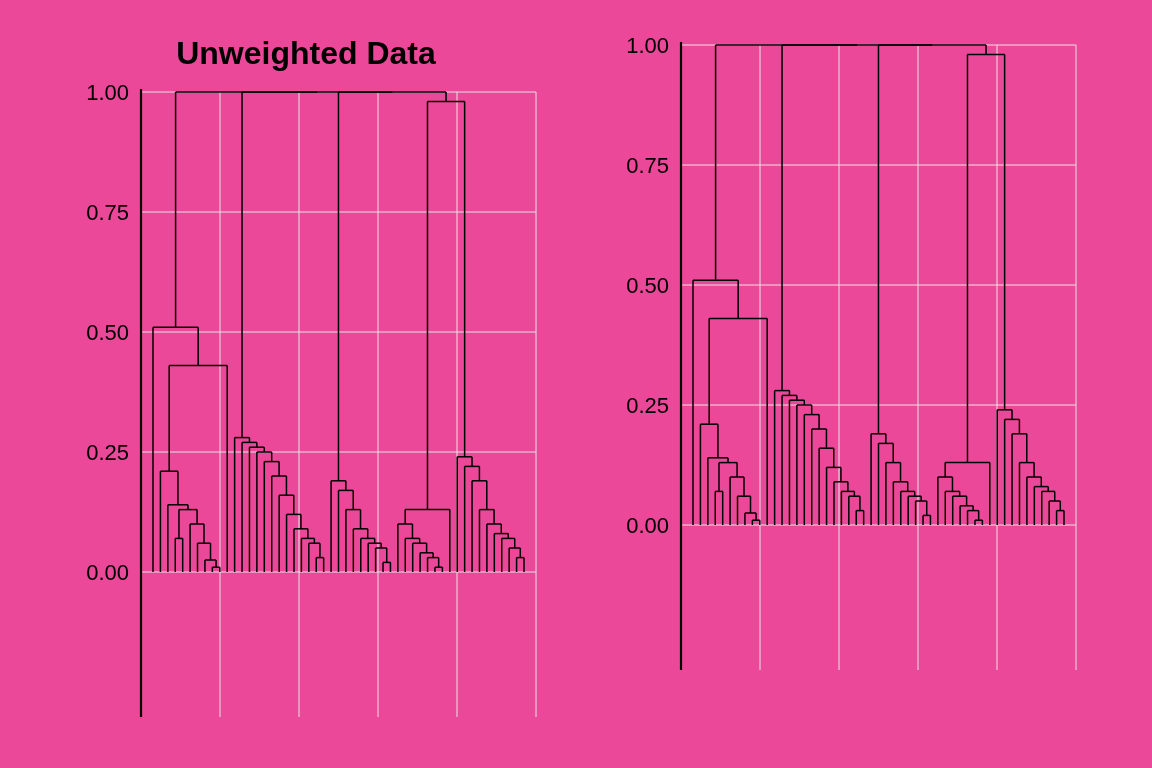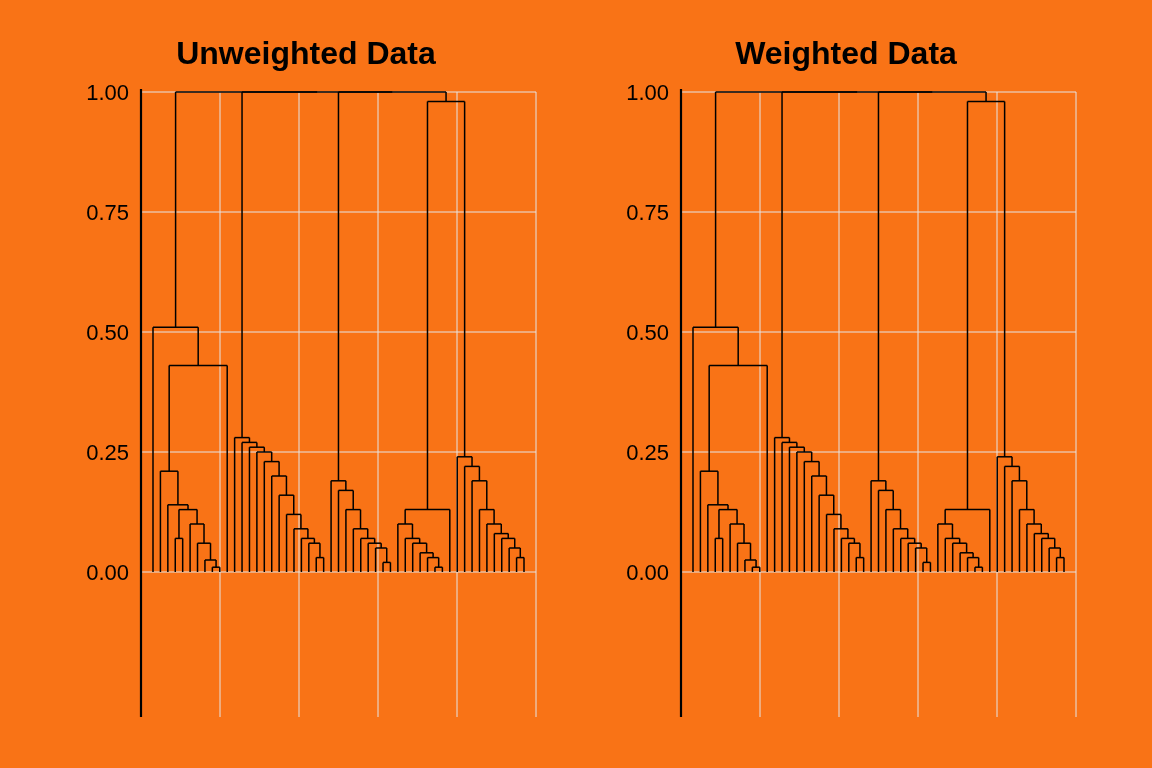--- a/index.html
+++ b/index.html
@@ -5,21 +5,21 @@
   html, body {
     margin: 0;
     padding: 0;
     background: #ffffff;
     font-family: Arial, Helvetica, sans-serif;
   }
   .page {
     width: 1152px;
     height: 768px;
     position: relative;
-    background: #f97316;
+    background: #ec4899;
   }
   .panels {
     display: flex;
     flex-direction: row;
     justify-content: center;
     gap: 40px;
     padding-top: 35px;
   }
   .panel {
     width: 500px;
@@ -231,21 +231,20 @@
               <text x="73" y="378" text-anchor="end" font-size="22" class="ytick">0.25</text>
               <text x="73" y="258" text-anchor="end" font-size="22" class="ytick">0.50</text>
               <text x="73" y="138" text-anchor="end" font-size="22" class="ytick">0.75</text>
               <text x="73" y="18" text-anchor="end" font-size="22" class="ytick">1.00</text>
             </g>
           </svg>
       </div>
     </div>
 
     <div class="panel">
-      <div class="panel-title">Weighted Data</div>
       <div class="plot-wrap">
         <svg id="svg1" width="500" height="640" viewBox="0 0 500 640">
             <g class="grid">
               <line x1="85" x2="480" y1="490" y2="490"></line>
               <line x1="85" x2="480" y1="370" y2="370"></line>
               <line x1="85" x2="480" y1="250" y2="250"></line>
               <line x1="85" x2="480" y1="130" y2="130"></line>
               <line x1="85" x2="480" y1="10" y2="10"></line>
               <line x1="85" x2="85" y1="10" y2="635"></line>
               <line x1="164" x2="164" y1="10" y2="635"></line>

